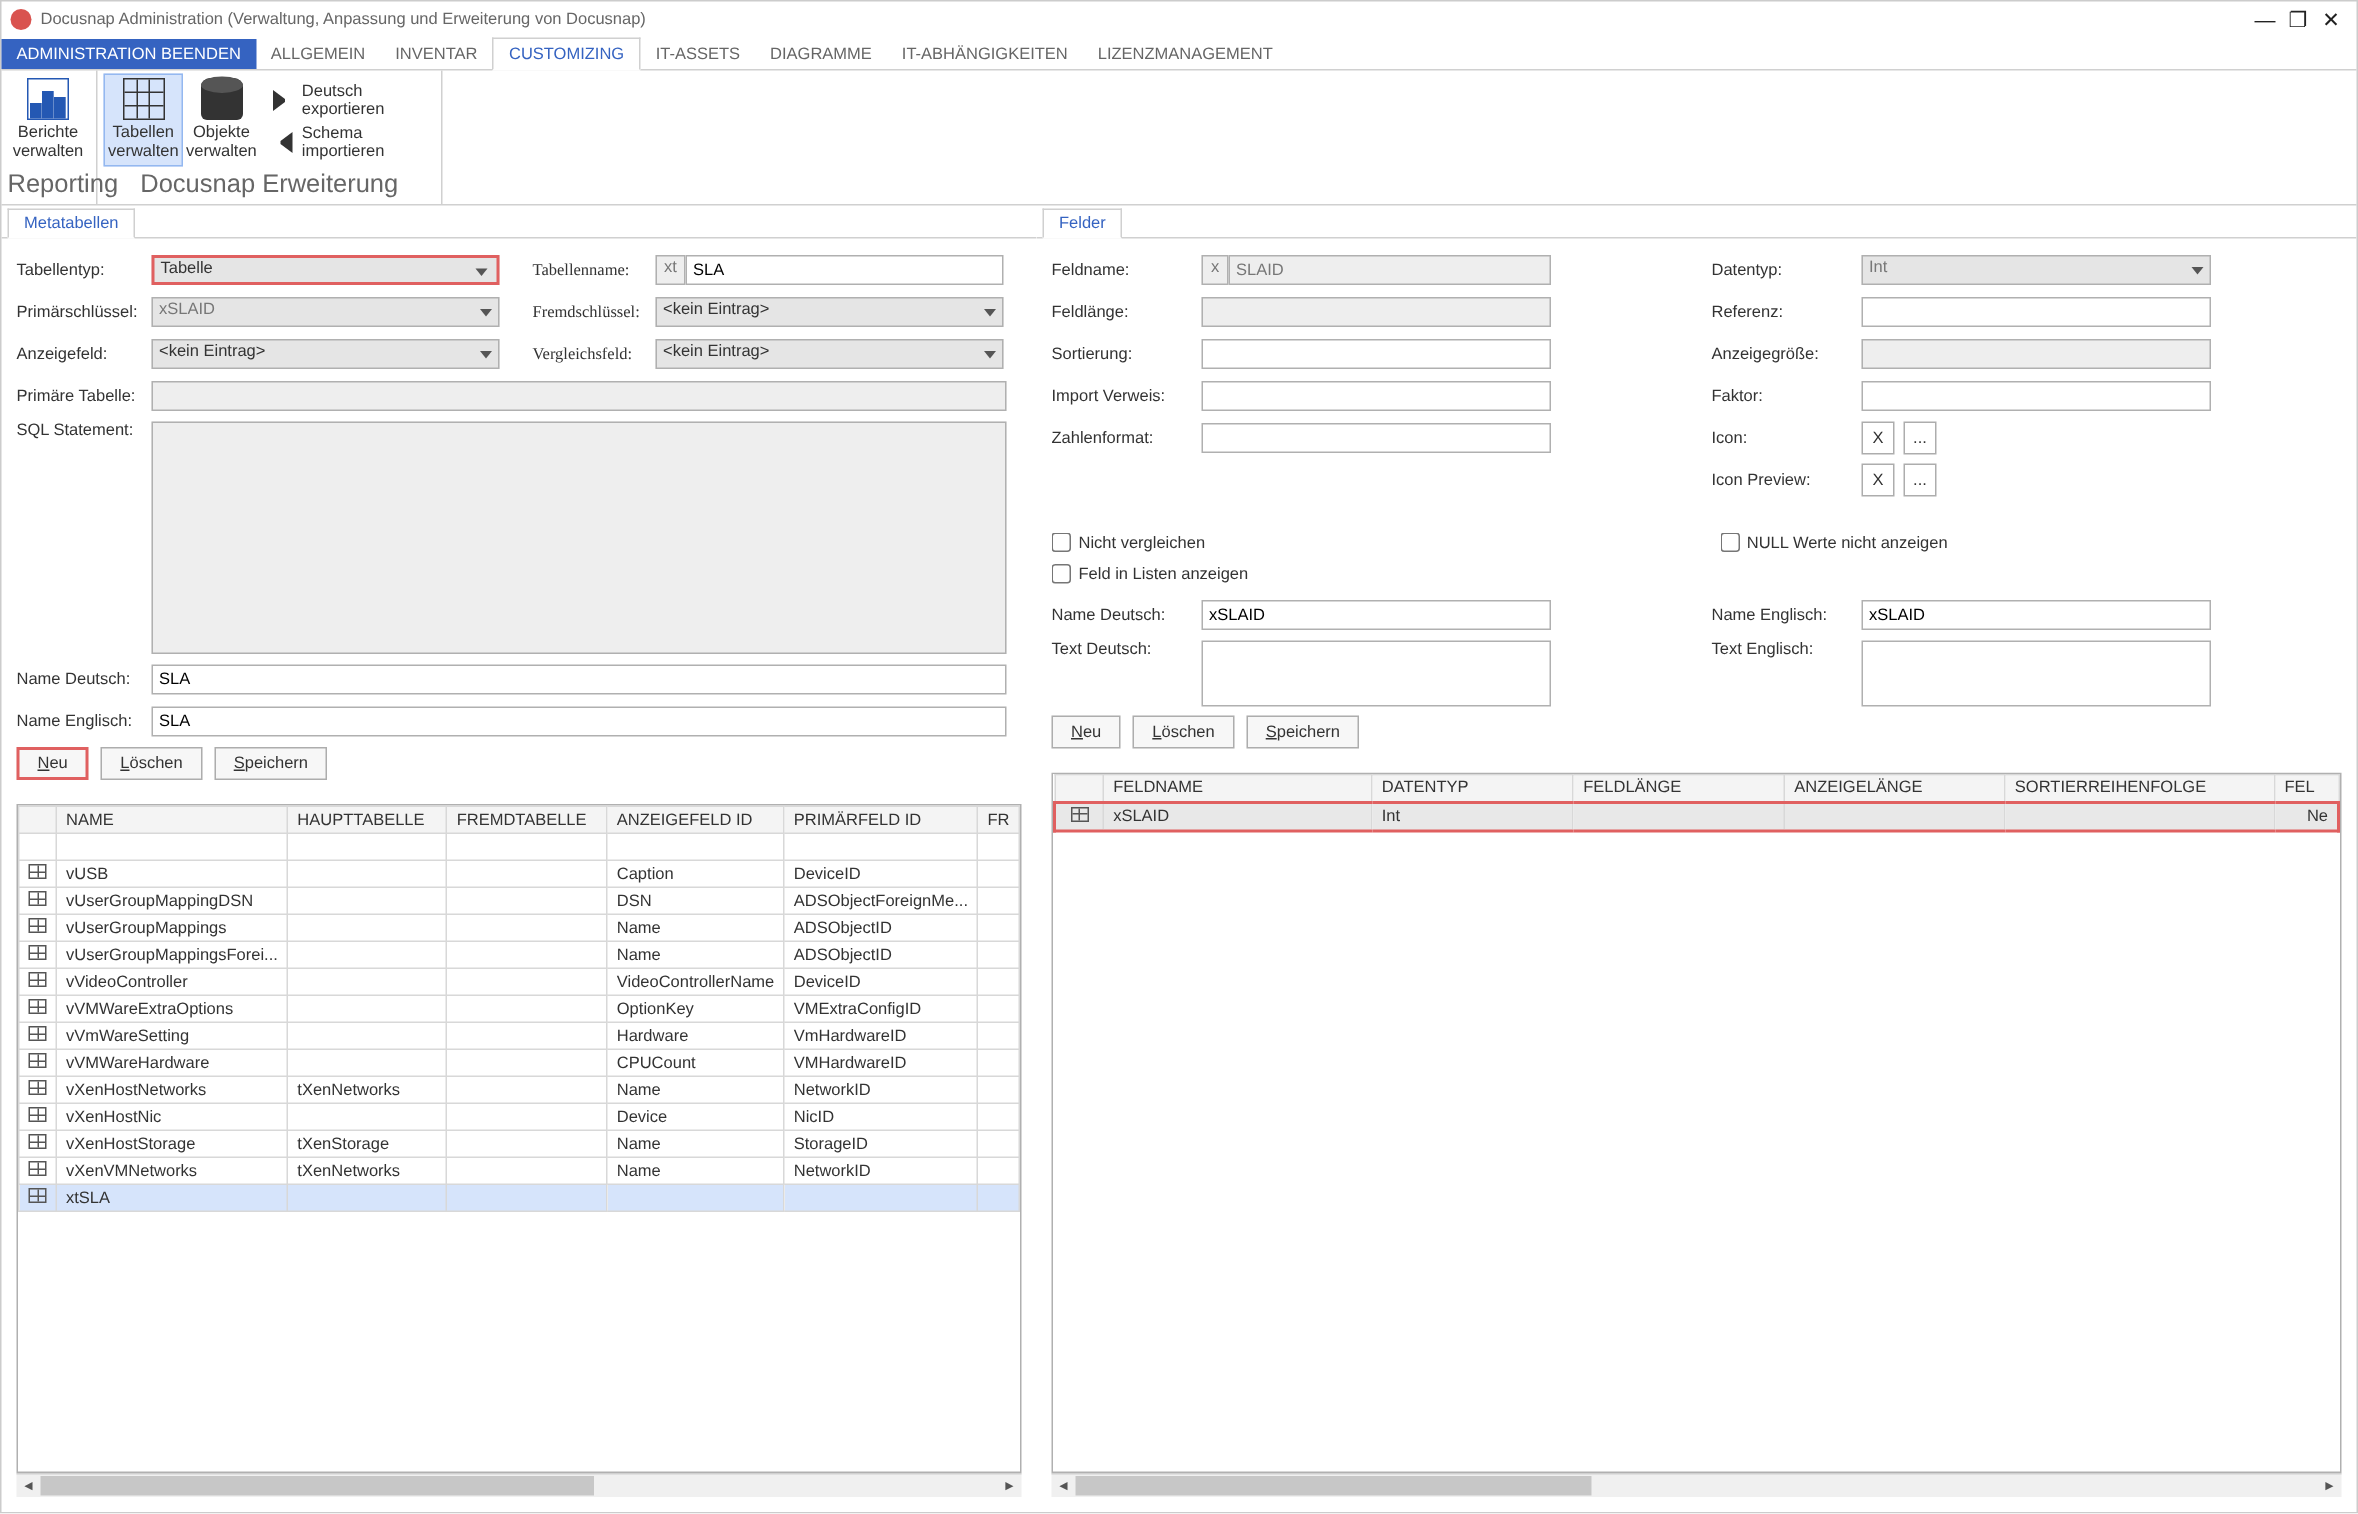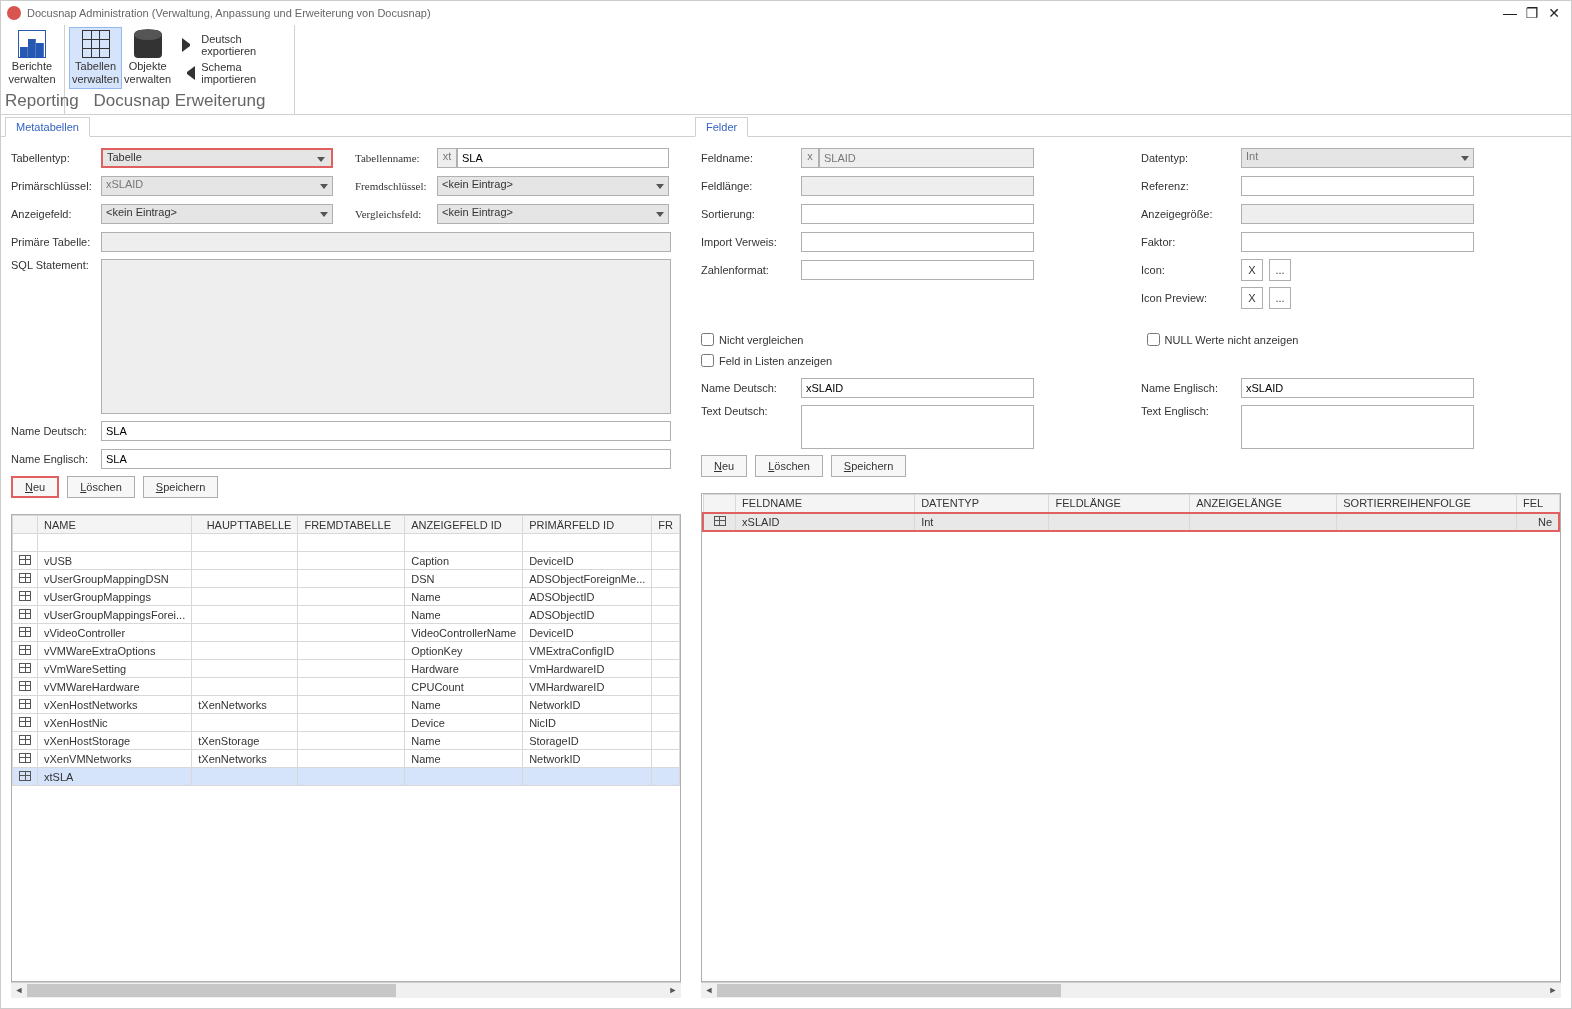--- a/index.html
+++ b/index.html
@@ -90,20 +90,30 @@
 
   <div class="titlebar">
     <div class="app-icon"></div>
     <span>Docusnap Administration (Verwaltung, Anpassung und Erweiterung von Docusnap)</span>
     <div class="spacer"></div>
     <div class="win-btn">—</div>
     <div class="win-btn">❐</div>
     <div class="win-btn">✕</div>
   </div>
 
+  <div class="maintabs">
+    <div class="mtab file">Administration beenden</div>
+    <div class="mtab">ALLGEMEIN</div>
+    <div class="mtab">INVENTAR</div>
+    <div class="mtab active">CUSTOMIZING</div>
+    <div class="mtab">IT-ASSETS</div>
+    <div class="mtab">DIAGRAMME</div>
+    <div class="mtab">IT-ABHÄNGIGKEITEN</div>
+    <div class="mtab">LIZENZMANAGEMENT</div>
+  </div>
 
   <div class="ribbon">
     <div class="group" style="width:64px;">
       <div class="row">
         <div class="bigbtn">
           <div class="ico ico-chart"></div>
           <span>Berichte verwalten</span>
         </div>
       </div>
       <div class="label">Reporting</div>
@@ -200,21 +210,21 @@
       </div>
 
       <div class="grid-area">
         <div class="grid">
           <div class="scrollwrap">
             <table>
               <thead>
                 <tr>
                   <th class="iconcell"></th>
                   <th style="width:135px;">NAME</th>
-                  <th style="width:110px;text-align:right;">HAUPTTABELLE</th>
+                  <th style="width:110px;">HAUPTTABELLE</th>
                   <th style="width:110px;">FREMDTABELLE</th>
                   <th style="width:110px;">ANZEIGEFELD ID</th>
                   <th style="width:115px;">PRIMÄRFELD ID</th>
                   <th style="width:20px;">FR</th>
                 </tr>
                 <tr class="filterrow">
                   <td></td>
                     <td></td>
                     <td></td>
                     <td></td>

